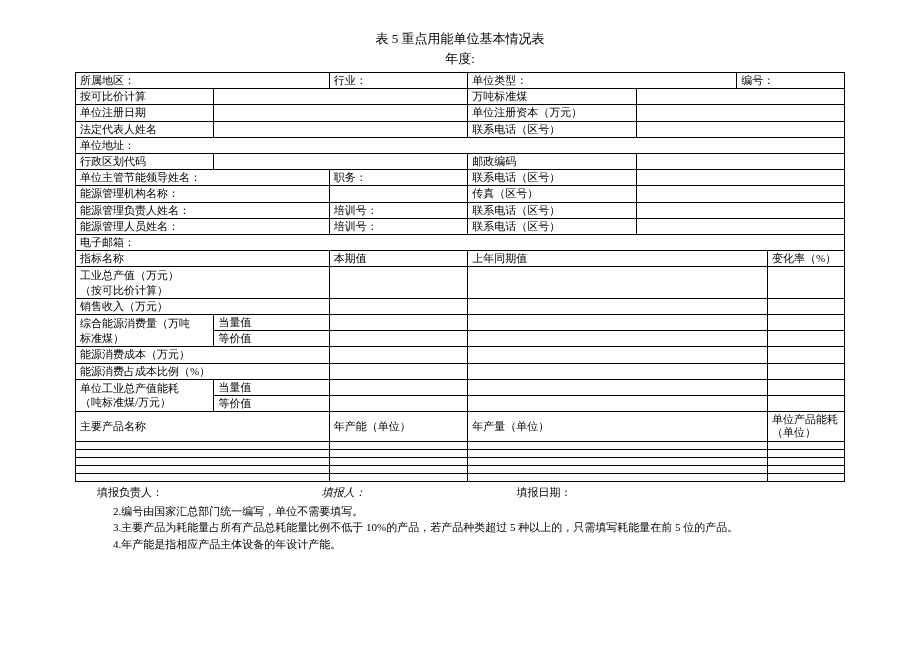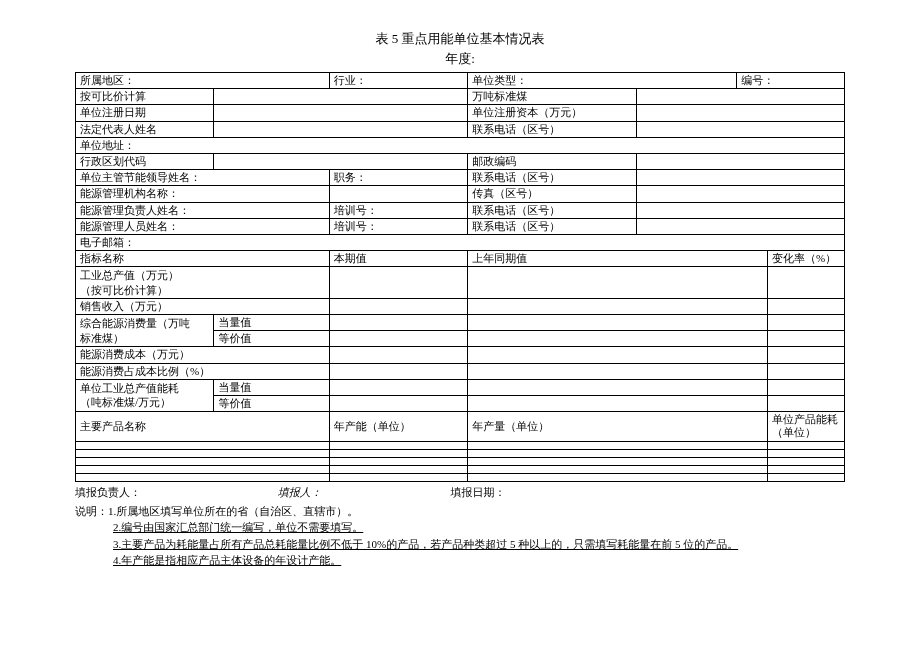--- a/index.html
+++ b/index.html
@@ -37,29 +37,29 @@
       vertical-align: middle;
       font-size: 11px;
       line-height: 1.2;
     }
     .footer-line {
       margin-top: 3px;
       font-size: 11px;
     }
     .footer-line span {
       display: inline-block;
+      margin-left: 22px;
     }
     .notes {
       margin-top: 3px;
       font-size: 11px;
       line-height: 1.5;
     }
     .note-indent {
       padding-left: 38px;
-      text-decoration: underline;
     }
     .small-row td {
       height: 8px;
       padding: 0;
     }
   </style>
 </head>
 <body>
 
 <div class="title">表 5  重点用能单位基本情况表</div>
@@ -250,17 +250,16 @@
 </tbody>
   </table>
 
 <div class="footer-line">
   <span style="width:200px;">填报负责人：</span>
   <span style="width:170px;font-style:italic;">填报人：</span>
   <span>填报日期：</span>
 </div>
 
 <div class="notes">
-  <div><span>说明：</span><span>1.所属地区填写单位所在的省（自治区、直辖市）。</span></div>
   <div class="note-indent">2.编号由国家汇总部门统一编写，单位不需要填写。</div>
   <div class="note-indent">3.主要产品为耗能量占所有产品总耗能量比例不低于 10%的产品，若产品种类超过 5 种以上的，只需填写耗能量在前 5 位的产品。</div>
   <div class="note-indent">4.年产能是指相应产品主体设备的年设计产能。</div>
 </div>
 
 </body></html>

